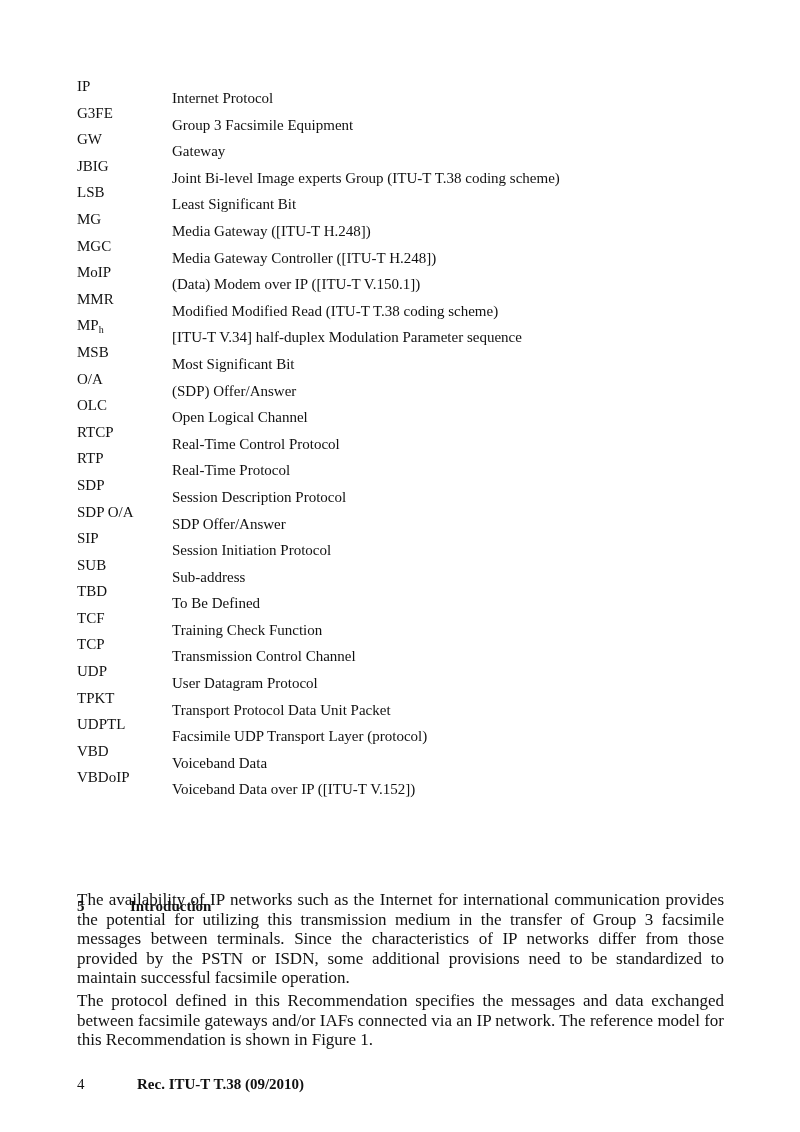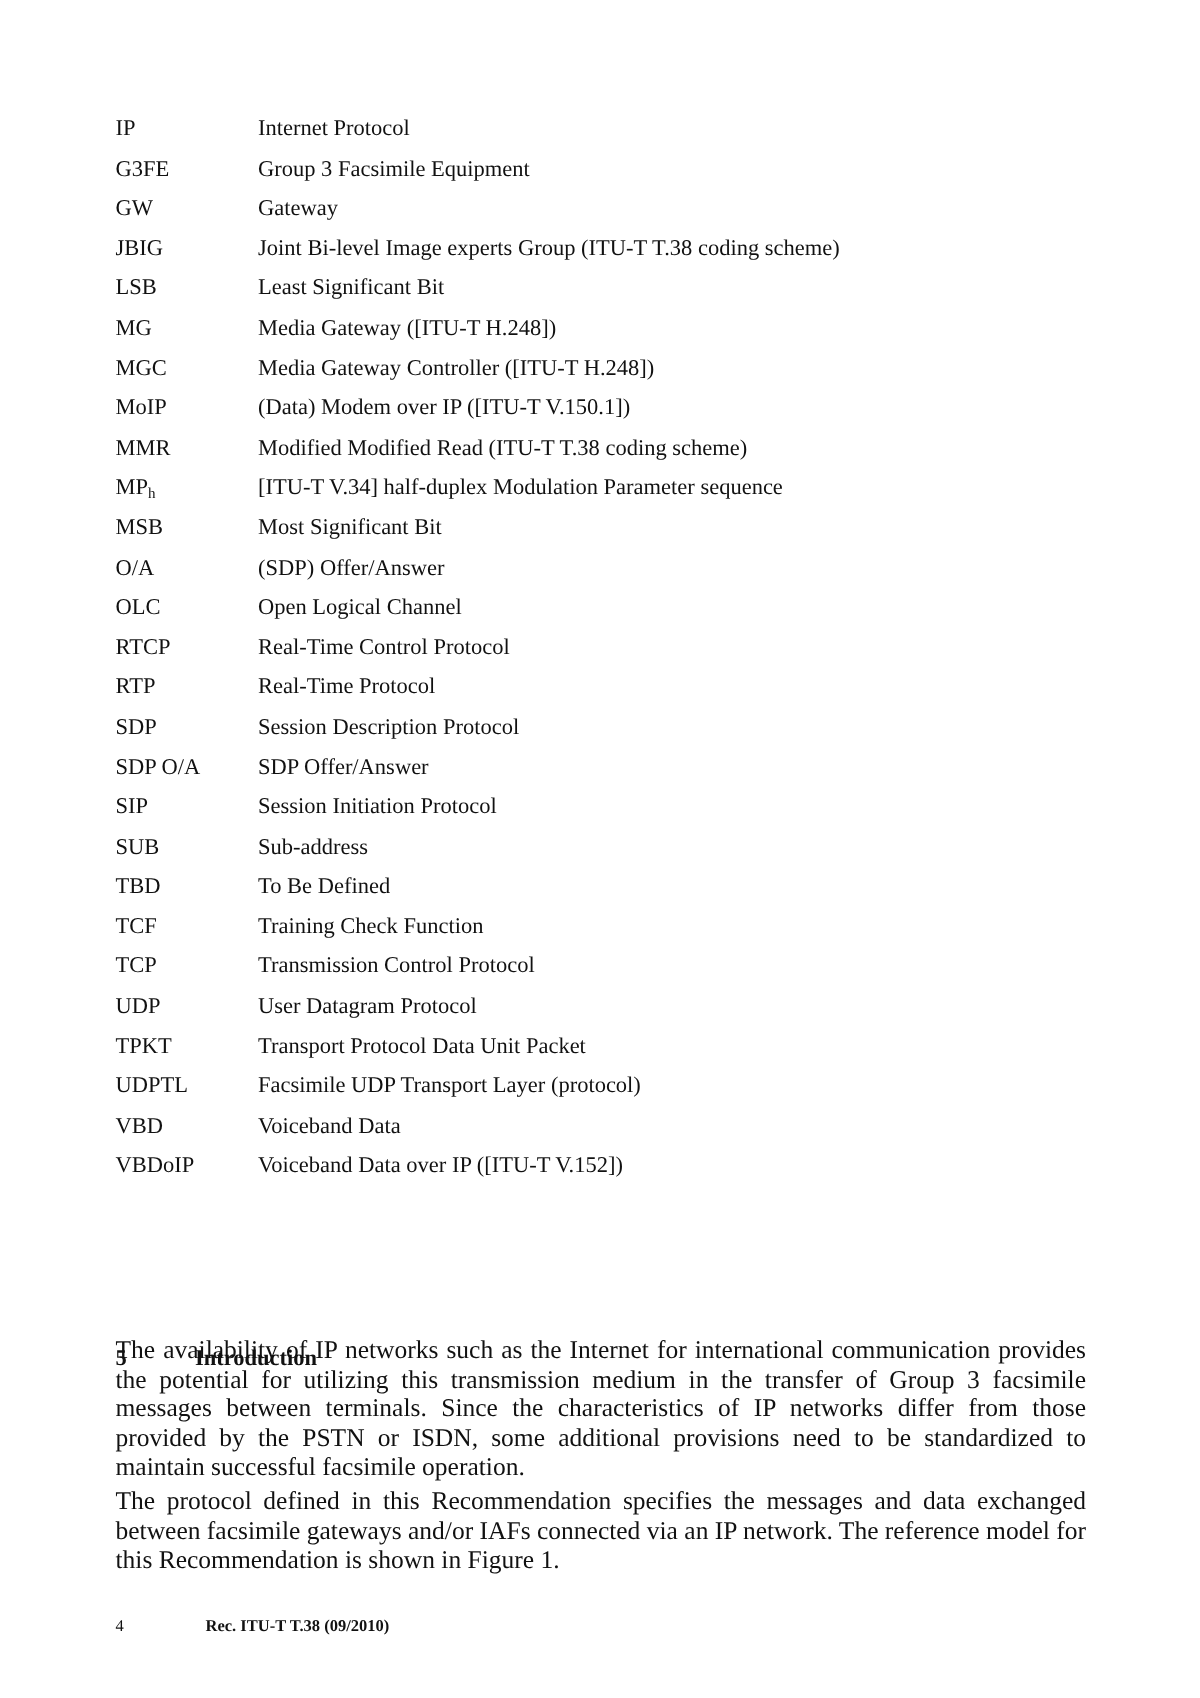--- a/index.html
+++ b/index.html
@@ -4,28 +4,28 @@
 <style>
   html, body { margin: 0; padding: 0; background: #ffffff; }
   body {
     width: 800px; height: 1132px; position: relative; overflow: hidden;
     font-family: "Liberation Serif", "DejaVu Serif", serif;
     color: #111;
   }
   .abbr-list { position: absolute; left: 77px; top: 76px; width: 660px; }
   .abbr-row { position: relative; height: 26.6px; font-size: 15px; line-height: 20px; font-family: Liberation Serif, serif; }
   .abbr-term { position: absolute; left: 0; top: 0; }
-  .abbr-def { position: absolute; left: 95px; top: 0; white-space: nowrap; }
+  .abbr-def { position: absolute; left: 95px; top: 12px; white-space: nowrap; }
   .abbr-term sub { font-size: 10px; vertical-align: -3px; }
   .section-heading { position: absolute; left: 77px; top: 896px; font-size: 15px; font-weight: bold; line-height: 20px; }
   .section-heading .num { display: inline-block; width: 53px; }
   .para { position: absolute; left: 77px; width: 647px; font-size: 17px; line-height: 19.5px; text-align: justify; }
   .para1 { top: 890px; }
   .para2 { top: 991px; }
-  .footer { position: absolute; left: 77px; top: 1075px; font-size: 11px; line-height: 18px; }
+  .footer { position: absolute; left: 77px; top: 1075px; font-size: 15px; line-height: 18px; }
   .footer .page-num { display: inline-block; width: 60px; }
   .footer .doc-ref { font-weight: bold; }
 </style>
 </head>
 <body>
 
 <div class="abbr-list" id="abbr-list">
     <div class="abbr-row">
       <span class="abbr-term"><span>IP</span></span>
       <span class="abbr-def">Internet Protocol</span>
@@ -105,21 +105,21 @@
     <div class="abbr-row">
       <span class="abbr-term"><span>TBD</span></span>
       <span class="abbr-def">To Be Defined</span>
     </div>
     <div class="abbr-row">
       <span class="abbr-term"><span>TCF</span></span>
       <span class="abbr-def">Training Check Function</span>
     </div>
     <div class="abbr-row">
       <span class="abbr-term"><span>TCP</span></span>
-      <span class="abbr-def">Transmission Control Protocol</span>
+      <span class="abbr-def">Transmission Control Channel</span>
     </div>
     <div class="abbr-row">
       <span class="abbr-term"><span>UDP</span></span>
       <span class="abbr-def">User Datagram Protocol</span>
     </div>
     <div class="abbr-row">
       <span class="abbr-term"><span>TPKT</span></span>
       <span class="abbr-def">Transport Protocol Data Unit Packet</span>
     </div>
     <div class="abbr-row">

